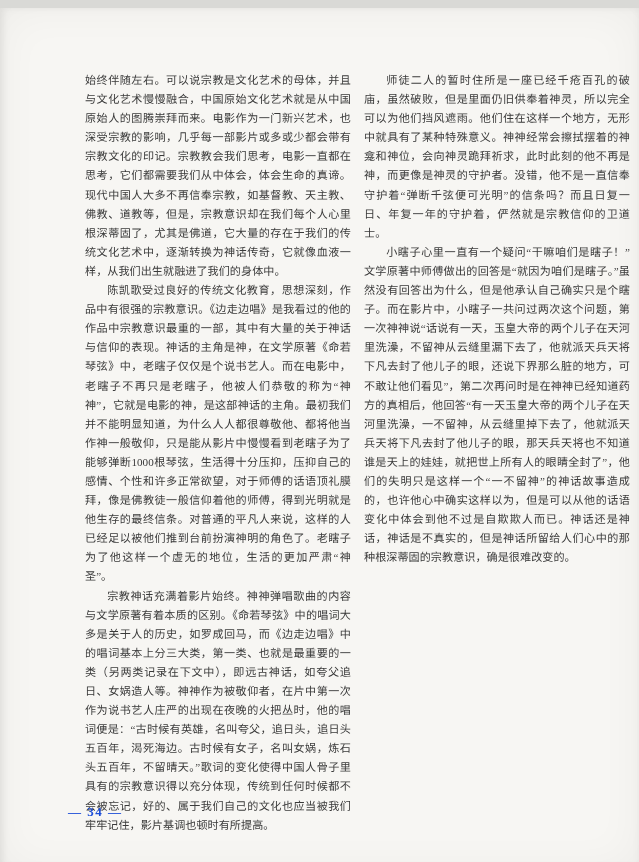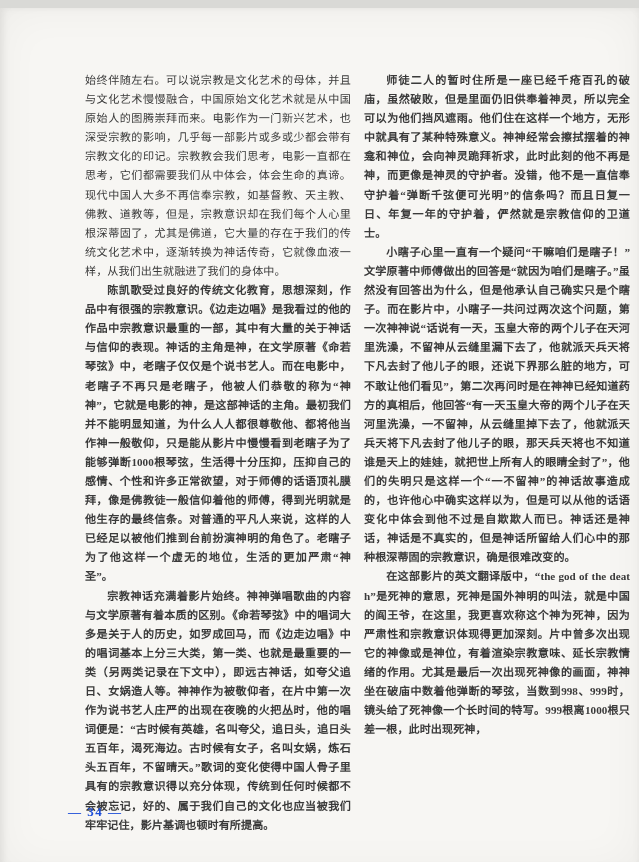--- a/index.html
+++ b/index.html
@@ -35,21 +35,20 @@
     margin: 0;
     font-size: 11.1px;
     line-height: 19.1px;
     text-align: justify;
     text-justify: inter-character;
     letter-spacing: 0.05px;
     word-break: break-all;
   }
   .para.indent {
     text-indent: 22.2px;
-    font-weight: bold;
   }
   .footer {
     position: absolute;
     left: 68px;
     top: 796px;
     font-size: 13px;
     font-weight: bold;
     letter-spacing: 1.5px;
     color: #1d4ed8;
     font-family: Liberation Serif, serif;
@@ -61,17 +60,16 @@
 <div class="page">
   <div class="content">
     <div class="col">
         <p class="para">始终伴随左右。可以说宗教是文化艺术的母体，并且与文化艺术慢慢融合，中国原始文化艺术就是从中国原始人的图腾崇拜而来。电影作为一门新兴艺术，也深受宗教的影响，几乎每一部影片或多或少都会带有宗教文化的印记。宗教教会我们思考，电影一直都在思考，它们都需要我们从中体会，体会生命的真谛。现代中国人大多不再信奉宗教，如基督教、天主教、佛教、道教等，但是，宗教意识却在我们每个人心里根深蒂固了，尤其是佛道，它大量的存在于我们的传统文化艺术中，逐渐转换为神话传奇，它就像血液一样，从我们出生就融进了我们的身体中。</p>
         <p class="para indent">陈凯歌受过良好的传统文化教育，思想深刻，作品中有很强的宗教意识。《边走边唱》是我看过的他的作品中宗教意识最重的一部，其中有大量的关于神话与信仰的表现。神话的主角是神，在文学原著《命若琴弦》中，老瞎子仅仅是个说书艺人。而在电影中，老瞎子不再只是老瞎子，他被人们恭敬的称为“神神”，它就是电影的神，是这部神话的主角。最初我们并不能明显知道，为什么人人都很尊敬他、都将他当作神一般敬仰，只是能从影片中慢慢看到老瞎子为了能够弹断1000根琴弦，生活得十分压抑，压抑自己的感情、个性和许多正常欲望，对于师傅的话语顶礼膜拜，像是佛教徒一般信仰着他的师傅，得到光明就是他生存的最终信条。对普通的平凡人来说，这样的人已经足以被他们推到台前扮演神明的角色了。老瞎子为了他这样一个虚无的地位，生活的更加严肃“神圣”。</p>
         <p class="para indent">宗教神话充满着影片始终。神神弹唱歌曲的内容与文学原著有着本质的区别。《命若琴弦》中的唱词大多是关于人的历史，如罗成回马，而《边走边唱》中的唱词基本上分三大类，第一类、也就是最重要的一类（另两类记录在下文中），即远古神话，如夸父追日、女娲造人等。神神作为被敬仰者，在片中第一次作为说书艺人庄严的出现在夜晚的火把丛时，他的唱词便是：“古时候有英雄，名叫夸父，追日头，追日头五百年，渴死海边。古时候有女子，名叫女娲，炼石头五百年，不留晴天。”歌词的变化使得中国人骨子里具有的宗教意识得以充分体现，传统到任何时候都不会被忘记，好的、属于我们自己的文化也应当被我们牢牢记住，影片基调也顿时有所提高。</p>
       </div>
     <div class="col">
         <p class="para indent">师徒二人的暂时住所是一座已经千疮百孔的破庙，虽然破败，但是里面仍旧供奉着神灵，所以完全可以为他们挡风遮雨。他们住在这样一个地方，无形中就具有了某种特殊意义。神神经常会擦拭摆着的神龛和神位，会向神灵跪拜祈求，此时此刻的他不再是神，而更像是神灵的守护者。没错，他不是一直信奉守护着“弹断千弦便可光明”的信条吗？而且日复一日、年复一年的守护着，俨然就是宗教信仰的卫道士。</p>
         <p class="para indent">小瞎子心里一直有一个疑问“干嘛咱们是瞎子！”文学原著中师傅做出的回答是“就因为咱们是瞎子。”虽然没有回答出为什么，但是他承认自己确实只是个瞎子。而在影片中，小瞎子一共问过两次这个问题，第一次神神说“话说有一天，玉皇大帝的两个儿子在天河里洗澡，不留神从云缝里漏下去了，他就派天兵天将下凡去封了他儿子的眼，还说下界那么脏的地方，可不敢让他们看见”，第二次再问时是在神神已经知道药方的真相后，他回答“有一天玉皇大帝的两个儿子在天河里洗澡，一不留神，从云缝里掉下去了，他就派天兵天将下凡去封了他儿子的眼，那天兵天将也不知道谁是天上的娃娃，就把世上所有人的眼睛全封了”，他们的失明只是这样一个“一不留神”的神话故事造成的，也许他心中确实这样以为，但是可以从他的话语变化中体会到他不过是自欺欺人而已。神话还是神话，神话是不真实的，但是神话所留给人们心中的那种根深蒂固的宗教意识，确是很难改变的。</p>
-        <p class="para indent">在这部影片的英文翻译版中，“the god of the death”是死神的意思，死神是国外神明的叫法，就是中国的阎王爷，在这里，我更喜欢称这个神为死神，因为严肃性和宗教意识体现得更加深刻。片中曾多次出现它的神像或是神位，有着渲染宗教意味、延长宗教情绪的作用。尤其是最后一次出现死神像的画面，神神坐在破庙中数着他弹断的琴弦，当数到998、999时，镜头给了死神像一个长时间的特写。999根离1000根只差一根，此时出现死神，</p>
       </div>
   </div>
   <div class="footer">— 34 —</div>
 </div>
 
 </body></html>

